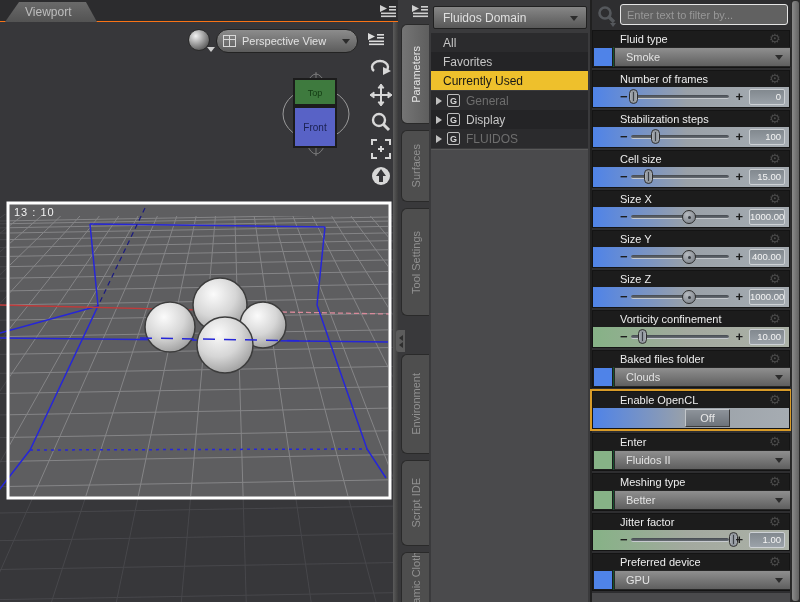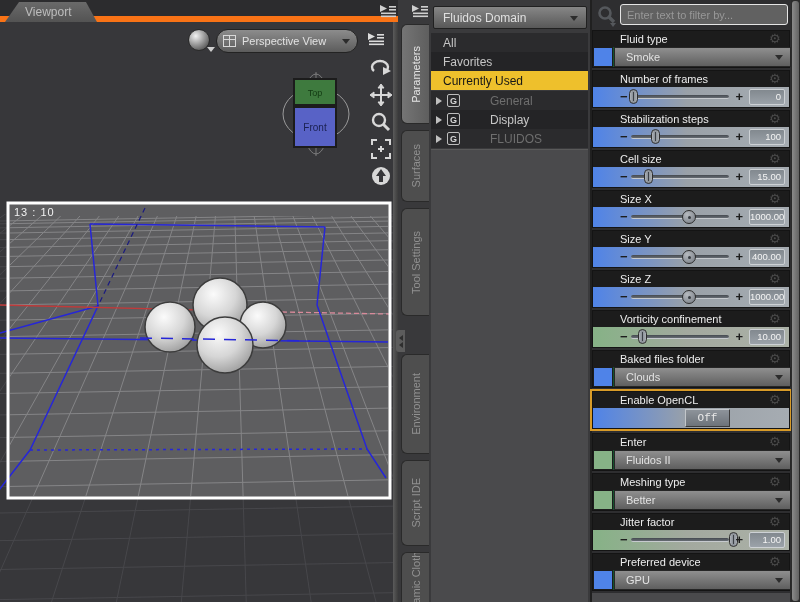--- a/index.html
+++ b/index.html
@@ -1,21 +1,21 @@
 <!DOCTYPE html>
 <html><head>
 <meta charset="utf-8">
 <style>
   * { margin:0; padding:0; box-sizing:border-box; }
   html,body { width:800px; height:602px; overflow:hidden; background:#343436;
     font-family:"Liberation Sans","DejaVu Sans",sans-serif; }
   #root { position:relative; width:800px; height:602px; background:#343436; }
 
   
-  #vp-tabbar { position:absolute; left:0; top:0; width:400px; height:22px; background:#2c2c2e; border-bottom:6px solid #f97316; }
+  #vp-tabbar { position:absolute; left:0; top:0; width:400px; height:22px; background:#2c2c2e; border-bottom:1px solid #f97316; }
   #vp-tab { position:absolute; left:5px; top:2px; width:92px; height:20px; background:linear-gradient(180deg,#6a6a6a,#535353);
     clip-path:polygon(14px 0, 88% 0, 100% 100%, 0 100%); color:#bdbdbd; font-size:12px; line-height:20px; padding-left:20px; }
   .pane-menu-icon { position:absolute; width:18px; height:14px; }
   #vp-canvas { position:absolute; left:0; top:22px; width:400px; height:580px; background:#37373a; overflow:hidden; }
   #scene { position:absolute; left:0; top:0; }
   #vp-time { position:absolute; left:14px; top:184px; color:#f2f2f2; font-size:11px; letter-spacing:1px; }
 
   #vp-toolbar { position:absolute; left:185px; top:6px; width:210px; height:26px; }
   #shade-icon { position:absolute; left:3px; top:1px; width:22px; height:22px; border-radius:50%;
     background:radial-gradient(circle at 34% 30%, #f2f2f2, #9a9a9a 45%, #4e4e4e 85%); border:1px solid #2a2a2a; }
@@ -55,21 +55,21 @@
   
   #navpane { position:absolute; left:430px; top:0; width:160px; height:602px; background:#3a3a3c; }
   #nav-empty { position:absolute; left:1px; top:149px; width:157px; height:453px; background:#4a4a4c; border-top:1px solid #5a5a5a; }
   #scope-select { position:absolute; left:3px; top:6px; width:154px; height:23px; background:linear-gradient(180deg,#868686,#585858);
     border:1px solid #202020; border-radius:2px; display:flex; align-items:center; color:#e0e0e0; font-size:12px; padding-left:9px; }
   #scope-caret { position:absolute; right:8px; top:9px; }
   .navrow { position:absolute; left:1px; width:157px; height:19px; display:flex; align-items:center; font-size:12px; color:#c6c6c6; }
   .navrow .lbl { padding-left:12px; }
   .navrow.alt { background:#242426; } .navrow.base { background:#2b2b2d; }
   .navrow.selrow { background:#eec02c; color:#161616; }
-  .navrow.group .lbl { padding-left:6px;margin-left:24px; }
+  .navrow.group .lbl { padding-left:6px; }
   .navrow .tri-right { width:0; height:0; border-top:4px solid transparent; border-bottom:4px solid transparent;
     border-left:6px solid #c0c0c0; margin-left:5px; }
   .gbox { width:13px; height:13px; border:1px solid #bdbdbd; margin-left:5px; color:#d6d6d6; font-size:9px; font-weight:bold;
     text-align:center; line-height:12px; border-radius:2px; }
   .dimtext { color:#6e6e6e !important; }
   #nav-divider { position:absolute; left:590px; top:0; width:2px; height:602px; background:#202020; }
 
   
   #parampane { position:absolute; left:592px; top:0; width:208px; height:602px; background:#2e2e30; }
   #filter-row { position:absolute; left:0; top:2px; width:198px; height:26px; }
@@ -94,21 +94,21 @@
   .thumb-oval::after { content:""; position:absolute; left:3px; top:2px; bottom:2px; width:1px; background:#3c4046; }
   .thumb-round { width:14px; height:14px; top:3px; border-radius:50%; background:radial-gradient(circle at 35% 30%,#b6babf,#757b83);
     border:1px solid #2e2e2e; }
   .thumb-round::after { content:""; position:absolute; left:5px; top:5px; width:3px; height:3px; border-radius:50%; background:#3a3e44; }
   .swatch { position:absolute; left:0; top:0; width:20px; height:20px; border:1px solid #1c1c1c; }
   .ddbtn { position:absolute; left:21px; top:0; width:177px; height:20px; background:linear-gradient(180deg,#8f8f8f,#5f5f5f);
     border:1px solid #262626; color:#e2e2e2; font-size:11px; line-height:18px; padding-left:11px; }
   .dd-caret { position:absolute; right:7px; top:7px; }
   .togglebtn { position:absolute; left:92px; top:1px; width:45px; height:18px; background:linear-gradient(180deg,#8d939a,#6d737a);
     border:1px solid #3a3a3a; border-top-color:#c2c6ca; border-left-color:#c2c6ca; color:#e8e8e8; font-size:11px;
-    text-align:center; line-height:17px;font-family:Liberation Mono, monospace; }
+    text-align:center; line-height:17px; }
   #param-bottom { position:absolute; left:0; top:593px; width:198px; height:9px; background:#4a4a4c; }
   #pp-scrollbar { position:absolute; left:199px; top:0; width:9px; height:602px; background:#2a2a2a; }
   #pp-thumb { position:absolute; left:1px; top:1px; width:7px; height:600px; background:linear-gradient(90deg,#8a8a8a,#626262); border-radius:3px; }
 
   svg { display:block; }
 </style>
 </head>
 <body>
 
 <div id="root">

